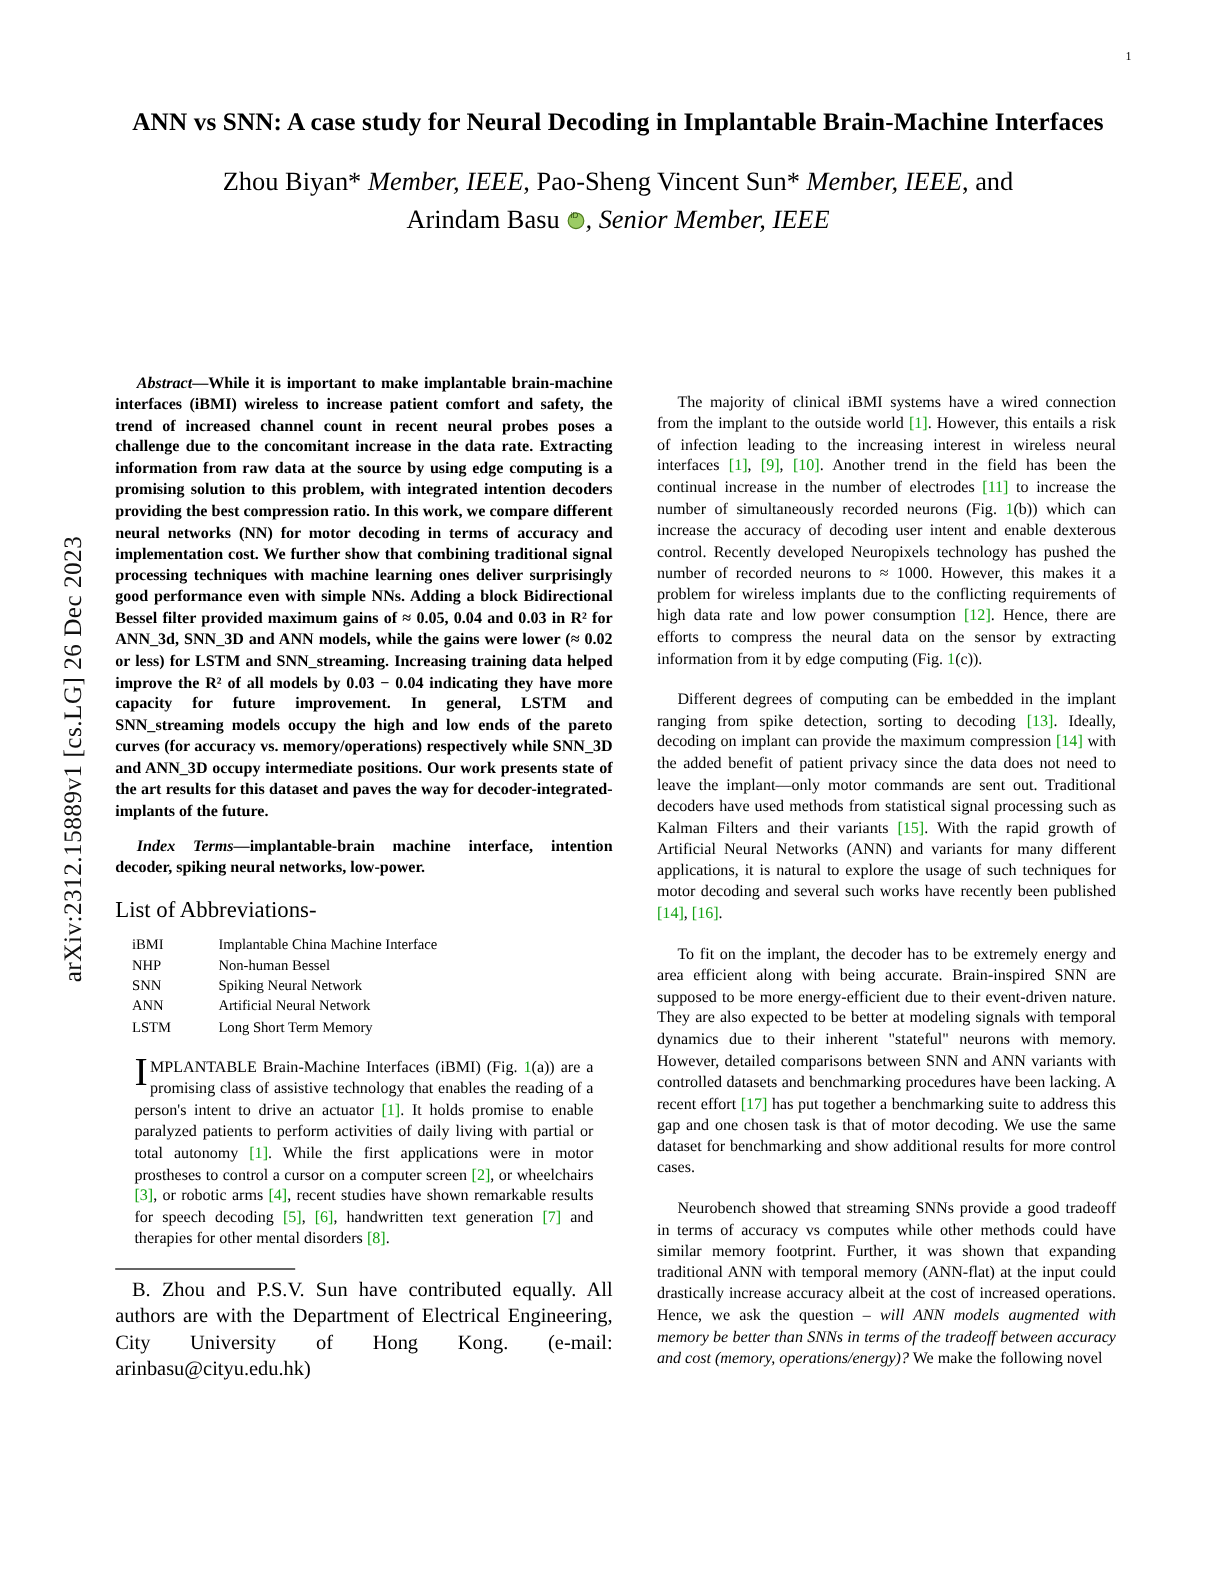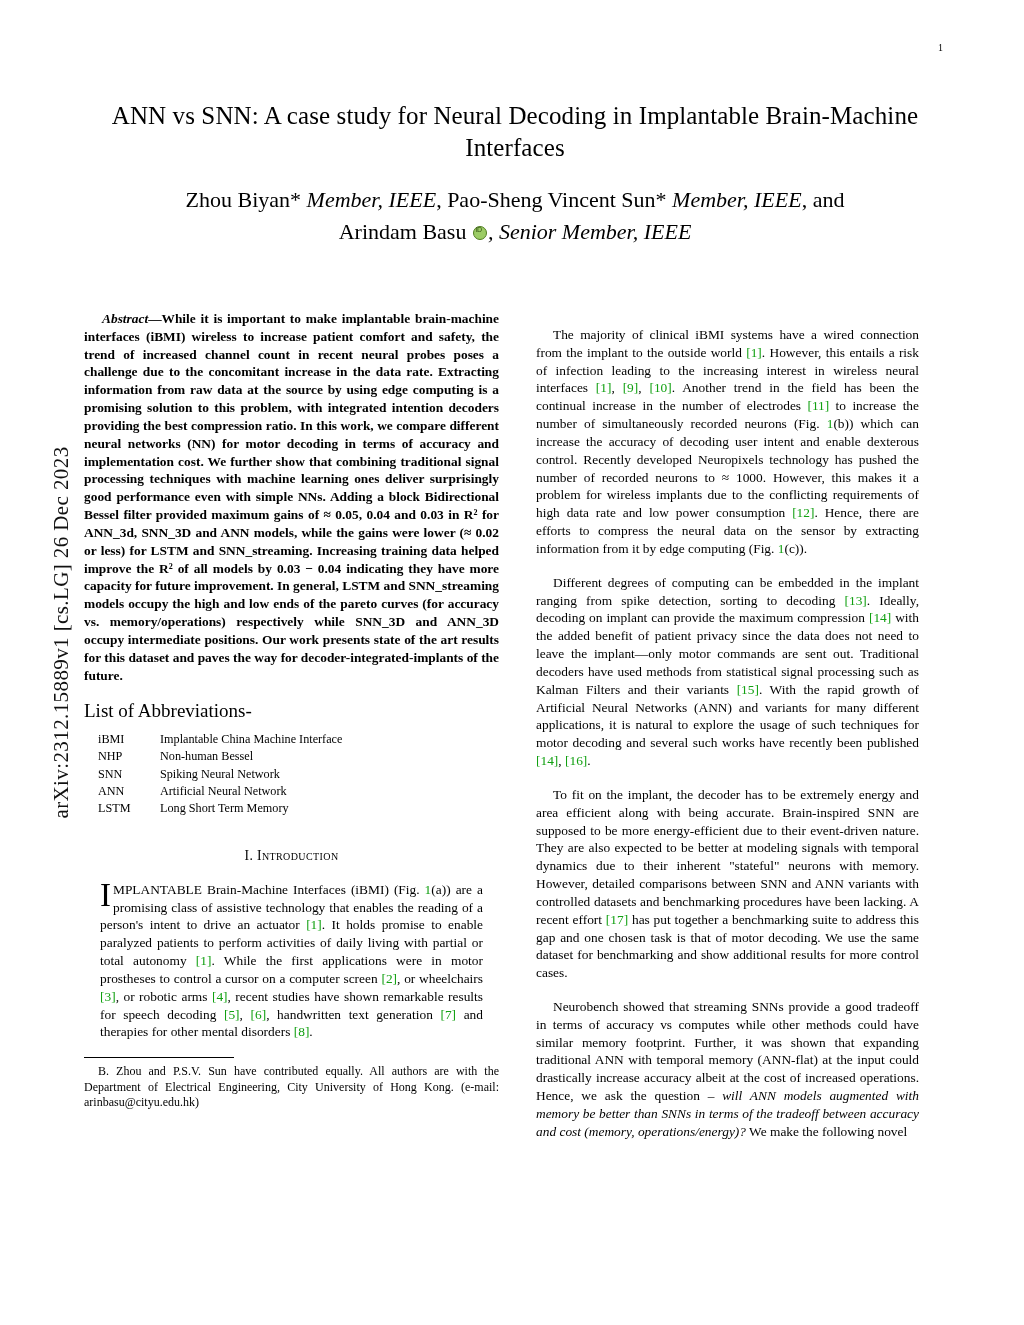--- a/index.html
+++ b/index.html
@@ -42,24 +42,24 @@
     font-family: "Liberation Serif", serif;
   }
   .title-block {
     position: absolute;
     left: 84px;
     right: 78px;
     top: 88px;
     text-align: center;
   }
   .paper-title {
-    font-size: 25px;
+    font-size: 21px;
     line-height: 1.28;
-    font-weight: normal;
-    margin: 12px;
+    font-weight: bold;
+    margin: 0;
     letter-spacing: 0.1px;
   }
   .authors {
     margin-top: 20px;
     font-size: 22px;
     line-height: 1.45;
     padding: 0 78px;
   }
   .authors .ital {
     font-style: italic;
@@ -80,21 +80,21 @@
     position: absolute;
     left: 1.5px;
     top: -2px;
     font-size: 7px;
     color: #2d4a11;
     font-family: "Liberation Sans", sans-serif;
   }
 
   .columns {
     position: absolute;
-    left: 84px;
+    left: 96px;
     right: 78px;
     top: 310px;
     display: flex;
     gap: 21px;
   }
   .col {
     width: 415px;
     font-size: 13.4px;
     line-height: 1.33;
     text-align: justify;
@@ -127,20 +127,21 @@
     margin-left: 14px;
     border-collapse: collapse;
     font-size: 12.2px;
   }
   .abbrev-table td {
     padding: 0.5px 0;
     vertical-align: top;
   }
   .abbrev-table td.k {
     width: 62px;
+    padding-right: 10px;
   }
   .section-head {
     text-align: center;
     margin-top: 30px;
     margin-bottom: 9px;
     font-size: 13.6px;
     font-variant: small-caps;
     letter-spacing: 0.4px;
   }
   p.body {
@@ -165,21 +166,21 @@
   .fig-ref {
     color: #11a011;
   }
   .footnote-rule {
     width: 150px;
     height: 1px;
     background: #000;
     margin: 11px 0 6px 0;
   }
   .footnote {
-    font-size: 12px;
+    font-size: 17px;
     line-height: 1.3;
     text-align: justify;
     text-indent: 14px;
     margin: 0;
   }
   .ital { font-style: italic; }
 </style>
 </head>
 <body>
 
@@ -197,20 +198,23 @@
   </div>
 
   <div class="columns">
 
     <div class="col">
 
       <div class="abstract">
         <span class="lead">Abstract</span><span>—While it is important to make implantable brain-machine interfaces (iBMI) wireless to increase patient comfort and safety, the trend of increased channel count in recent neural probes poses a challenge due to the concomitant increase in the data rate. Extracting information from raw data at the source by using edge computing is a promising solution to this problem, with integrated intention decoders providing the best compression ratio. In this work, we compare different neural networks (NN) for motor decoding in terms of accuracy and implementation cost. We further show that combining traditional signal processing techniques with machine learning ones deliver surprisingly good performance even with simple NNs. Adding a block Bidirectional Bessel filter provided maximum gains of ≈ 0.05, 0.04 and 0.03 in R² for ANN_3d, SNN_3D and ANN models, while the gains were lower (≈ 0.02 or less) for LSTM and SNN_streaming. Increasing training data helped improve the R² of all models by 0.03 − 0.04 indicating they have more capacity for future improvement. In general, LSTM and SNN_streaming models occupy the high and low ends of the pareto curves (for accuracy vs. memory/operations) respectively while SNN_3D and ANN_3D occupy intermediate positions. Our work presents state of the art results for this dataset and paves the way for decoder-integrated-implants of the future.</span>
       </div>
 
+      <div class="index-terms">
+        <span class="lead">Index Terms</span><span>—implantable-brain machine interface, intention decoder, spiking neural networks, low-power.</span>
+      </div>
 
       <div class="abbrev-head">List of Abbreviations-</div>
 
       <table class="abbrev-table">
         <tbody>
             <tr>
           <td class="k">iBMI</td>
           <td>Implantable China Machine Interface</td>
         </tr>
         <tr>
@@ -225,21 +229,20 @@
           <td class="k">ANN</td>
           <td>Artificial Neural Network</td>
         </tr>
         <tr>
           <td class="k">LSTM</td>
           <td>Long Short Term Memory</td>
         </tr>
       </tbody>
         </table>
 
-      <div class="section-head">I. Introduction</div>
 
       <p class="body first"><span class="dropcap">I</span><span>MPLANTABLE Brain-Machine Interfaces (iBMI) (Fig. </span><span class="fig-ref">1</span><span>(a)) are a promising class of assistive technology that enables the reading of a person's intent to drive an actuator </span><span class="ref">[1]</span><span>. It holds promise to enable paralyzed patients to perform activities of daily living with partial or total autonomy </span><span class="ref">[1]</span><span>. While the first applications were in motor prostheses to control a cursor on a computer screen </span><span class="ref">[2]</span><span>, or wheelchairs </span><span class="ref">[3]</span><span>, or robotic arms </span><span class="ref">[4]</span><span>, recent studies have shown remarkable results for speech decoding </span><span class="ref">[5]</span><span>, </span><span class="ref">[6]</span><span>, handwritten text generation </span><span class="ref">[7]</span><span> and therapies for other mental disorders </span><span class="ref">[8]</span><span>.</span></p>
 
       <div class="footnote-rule"></div>
       <p class="footnote">B. Zhou and P.S.V. Sun have contributed equally. All authors are with the Department of Electrical Engineering, City University of Hong Kong. (e-mail: arinbasu@cityu.edu.hk)</p>
     </div>
 
     <div class="col">
 
       <p class="body"><span>The majority of clinical iBMI systems have a wired connection from the implant to the outside world </span><span class="ref">[1]</span><span>. However, this entails a risk of infection leading to the increasing interest in wireless neural interfaces </span><span class="ref">[1]</span><span>, </span><span class="ref">[9]</span><span>, </span><span class="ref">[10]</span><span>. Another trend in the field has been the continual increase in the number of electrodes </span><span class="ref">[11]</span><span> to increase the number of simultaneously recorded neurons (Fig. </span><span class="fig-ref">1</span><span>(b)) which can increase the accuracy of decoding user intent and enable dexterous control. Recently developed Neuropixels technology has pushed the number of recorded neurons to ≈ 1000. However, this makes it a problem for wireless implants due to the conflicting requirements of high data rate and low power consumption </span><span class="ref">[12]</span><span>. Hence, there are efforts to compress the neural data on the sensor by extracting information from it by edge computing (Fig. </span><span class="fig-ref">1</span><span>(c)).</span></p>

